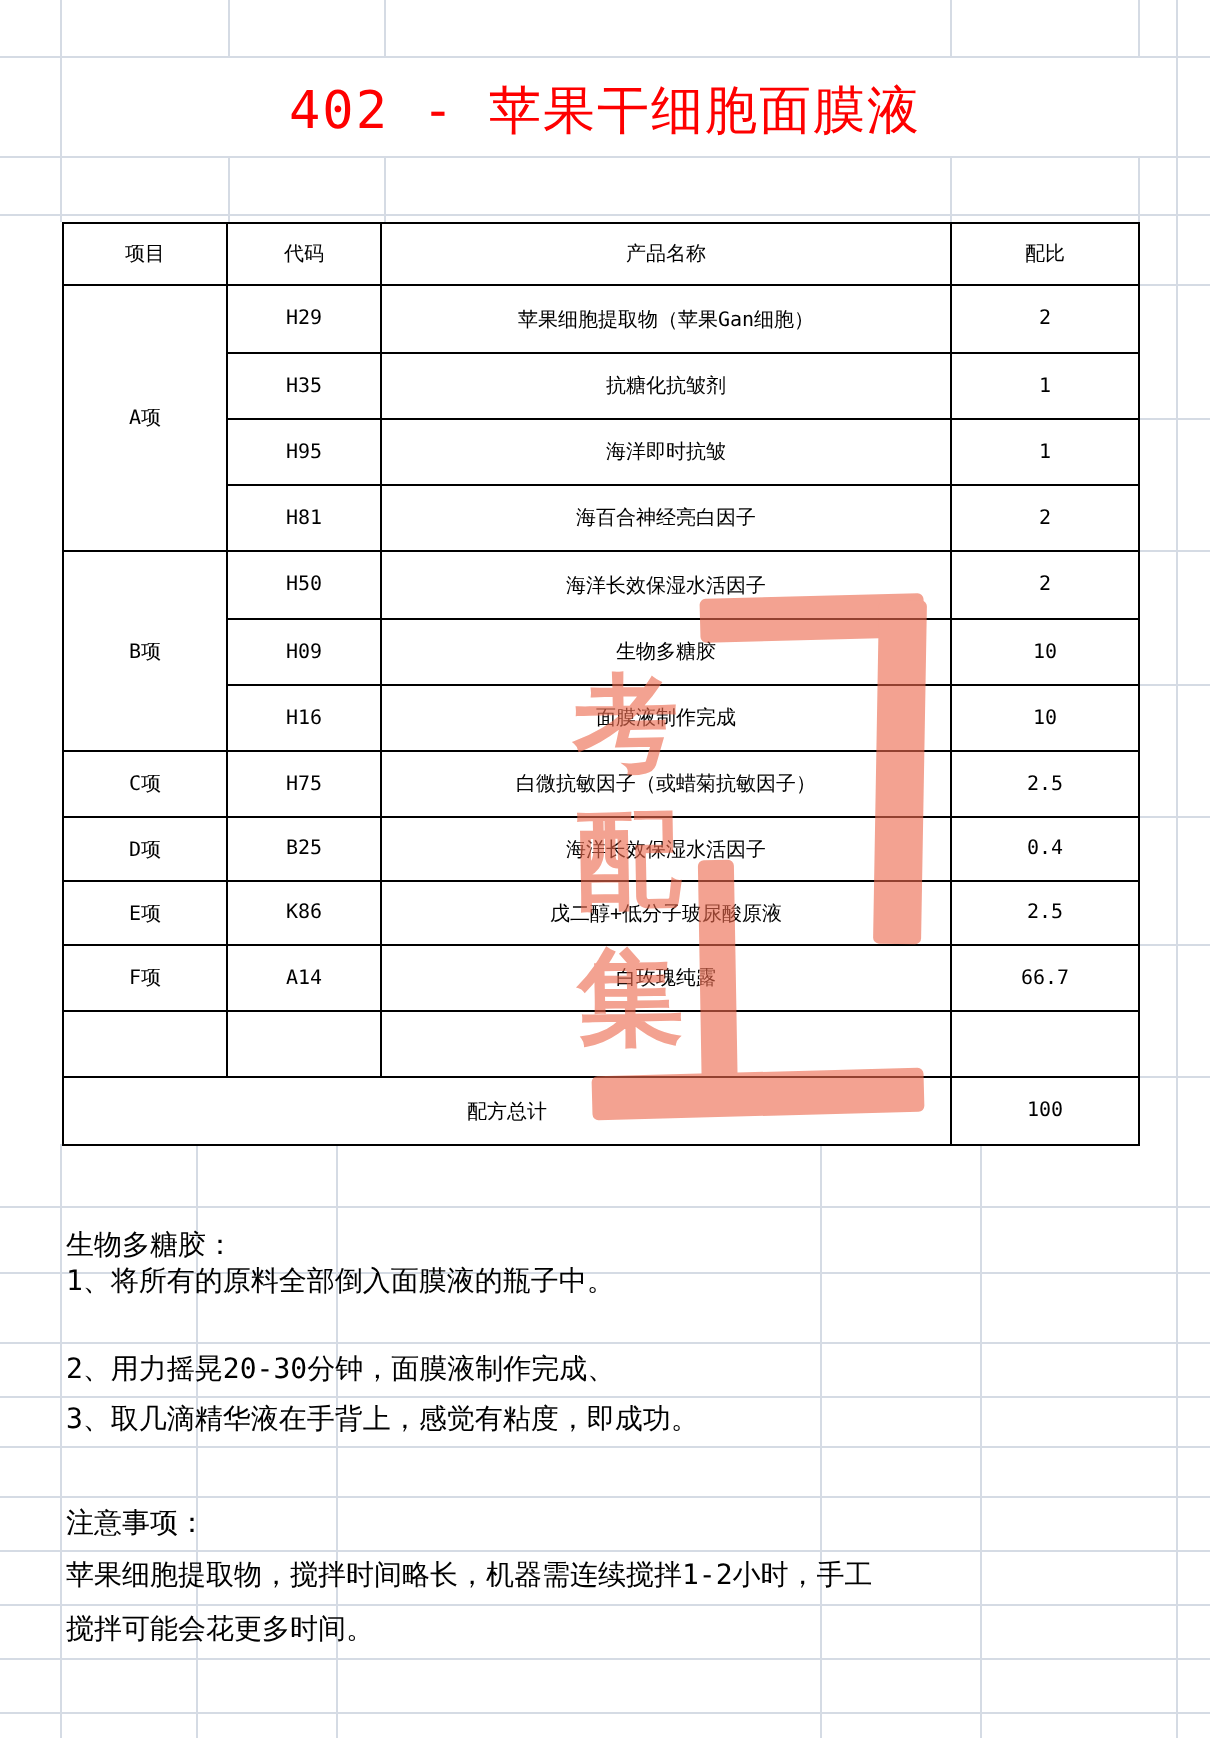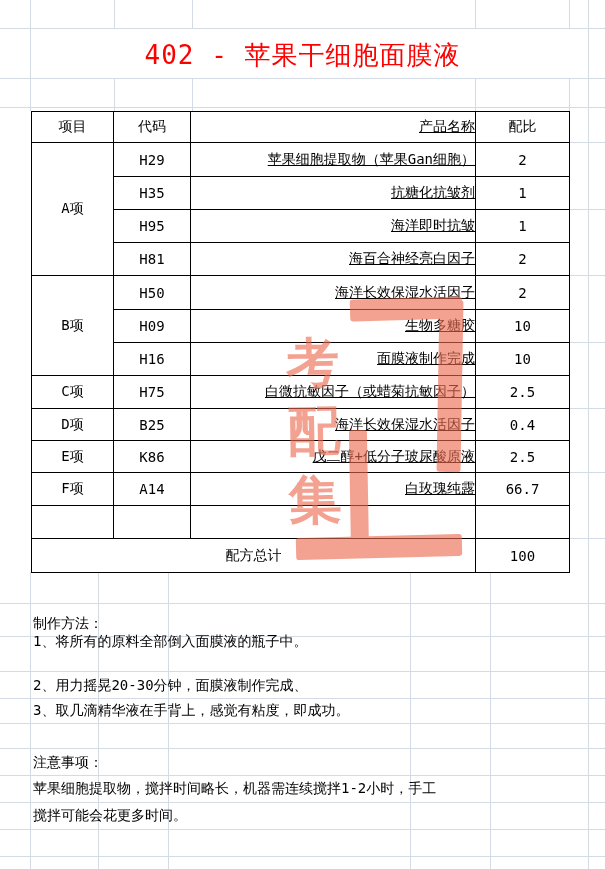--- a/index.html
+++ b/index.html
@@ -15,26 +15,26 @@
   .page-title{
     position:absolute;left:0;top:38px;width:605px;text-align:center;
     font-size:26px;color:#fe0000;letter-spacing:1px;white-space:nowrap;
   }
   
   table.formula{
     position:absolute;left:31px;top:111px;width:538px;height:461px;
     border-collapse:collapse;table-layout:fixed;
   }
   table.formula td,table.formula th{
-    border:1.5px solid #000;font-size:14px;font-weight:normal;
+    border:1.5px solid #000;font-size:10px;font-weight:normal;
     padding:0;vertical-align:middle;overflow:hidden;white-space:nowrap;
   }
   .c-item{width:82px;} .c-code{width:77px;} .c-prod{width:285px;} .c-ratio{width:94px;}
   .ct{text-align:center;}
-  .lt{text-align:right;padding-left:6px;text-decoration:underline;}
+  .lt{text-align:center;padding-left:6px;}
   
   .free-text{
     position:absolute;left:33px;font-size:14px;white-space:nowrap;line-height:17px;
   }
   
   .wm{position:absolute;opacity:0.62;pointer-events:none;}
   .wm-bar{position:absolute;background:#ec6a4e;border-radius:3px;}
   .wm-chars{
     position:absolute;left:284px;top:334px;width:60px;
     display:flex;flex-direction:column;gap:10px;align-items:center;
@@ -166,21 +166,21 @@
     <td></td>
     <td></td>
   </tr>
   <tr style="height:34px">
     <td class="ct" colspan="3">配方总计</td>
     <td class="ct">100</td>
   </tr>
 </tbody>
   </table>
 
-<div class="free-text" style="top:615px;">制作方法：</div>
+<div class="free-text" style="top:615px;">生物多糖胶：</div>
 <div class="free-text" style="top:633px;">1、将所有的原料全部倒入面膜液的瓶子中。</div>
 <div class="free-text" style="top:677px;">2、用力摇晃20-30分钟，面膜液制作完成、</div>
 <div class="free-text" style="top:702px;text-align:right;">3、取几滴精华液在手背上，感觉有粘度，即成功。</div>
 <div class="free-text" style="top:754px;">注意事项：</div>
 <div class="free-text" style="top:780px;">苹果细胞提取物，搅拌时间略长，机器需连续搅拌1-2小时，手工</div>
 <div class="free-text" style="top:807px;">搅拌可能会花更多时间。</div>
 
 <div class="wm" style="left:0;top:0;width:605px;height:869px;">
   <div class="wm-bar" style="left:350px;top:298px;width:112px;height:22px;transform:rotate(-1.5deg);"></div>
   <div class="wm-bar" style="left:438px;top:300px;width:24px;height:172px;transform:rotate(1deg);"></div>

